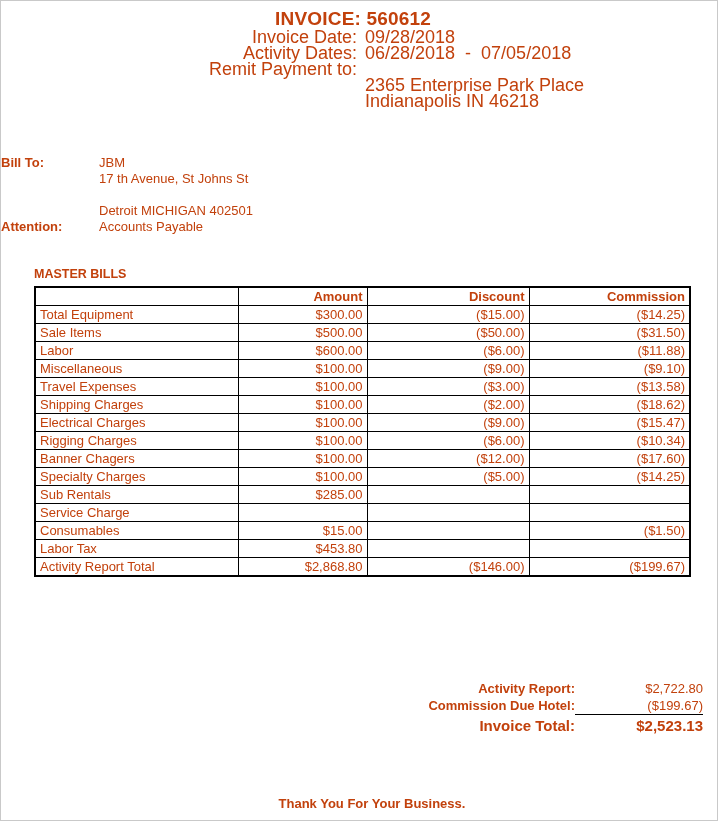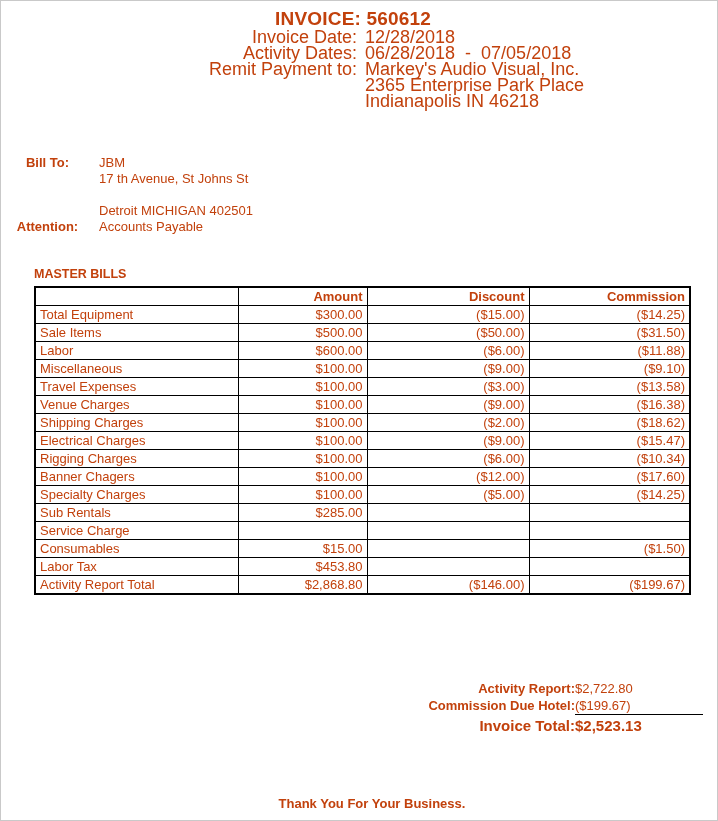--- a/index.html
+++ b/index.html
@@ -24,21 +24,21 @@
     letter-spacing: 0.2px;
   }
   .hdr-block { position: absolute; top: 28px; left: 0; width: 716px; }
   .hdr-row { display: flex; min-height: 16px; line-height: 16px; font-size: 18px; }
   .hdr-label { width: 356px; text-align: right; white-space: pre; }
   .hdr-value { margin-left: 8px; white-space: pre; }
 
   
   .billto-block { position: absolute; top: 154px; left: 0; }
   .billto-row { display: flex; min-height: 16px; line-height: 16px; font-size: 13px; }
-  .billto-label { width: 93px; text-align: center; font-weight: bold; white-space: pre; }
+  .billto-label { width: 93px; text-align: left; font-weight: bold; white-space: pre; }
   .billto-value { margin-left: 5px; white-space: pre; }
 
   
   .master-bills-title {
     position: absolute;
     top: 266px;
     left: 33px;
     font-size: 12.5px;
     font-weight: bold;
   }
@@ -65,21 +65,21 @@
   table.bills td.item { text-align: left; }
   col.c-item { width: 203px; }
   col.c-amount { width: 129px; }
   col.c-discount { width: 162px; }
   col.c-commission { width: 161px; }
 
   
   .summary-block { position: absolute; top: 679px; left: 0; width: 702px; }
   .sum-row { display: flex; justify-content: flex-end; line-height: 17px; font-size: 13px; }
   .sum-label { text-align: right; font-weight: bold; white-space: pre; }
-  .sum-value { width: 128px; text-align: left; }
+  .sum-value { width: 128px; text-align: right; }
   .sum-row.due .sum-value { border-bottom: 1px solid #000; }
   .sum-row.total { font-size: 15px; line-height: 20px; margin-top: 1px; padding-left: 27px; }
   .sum-row.total .sum-label, .sum-row.total .sum-value { font-weight: bold; }
 
   
   .footer-msg {
     position: absolute;
     top: 795px;
     left: 0;
     width: 716px;
@@ -93,29 +93,28 @@
 </head>
 <body>
 
 <div class="page">
 
   <div class="invoice-title">INVOICE: 560612</div>
 
   <div class="hdr-block">
     <div class="hdr-row">
       <div class="hdr-label">Invoice Date:</div>
-      <div class="hdr-value">12/28/2018</div>
+      <div class="hdr-value">09/28/2018</div>
     </div>
     <div class="hdr-row">
       <div class="hdr-label">Activity Dates:</div>
       <div class="hdr-value">06/28/2018  -  07/05/2018</div>
     </div>
     <div class="hdr-row">
       <div class="hdr-label">Remit Payment to:</div>
-      <div class="hdr-value">Markey's Audio Visual, Inc.</div>
     </div>
     <div class="hdr-row">
       <div class="hdr-label"></div>
       <div class="hdr-value">2365 Enterprise Park Place</div>
     </div>
     <div class="hdr-row">
       <div class="hdr-label"></div>
       <div class="hdr-value">Indianapolis IN 46218</div>
     </div>
   </div>
@@ -185,26 +184,20 @@
         <td class="num">($9.00)</td>
         <td class="num">($9.10)</td>
       </tr>
       <tr>
         <td class="item">Travel Expenses</td>
         <td class="num">$100.00</td>
         <td class="num">($3.00)</td>
         <td class="num">($13.58)</td>
       </tr>
       <tr>
-        <td class="item">Venue Charges</td>
-        <td class="num">$100.00</td>
-        <td class="num">($9.00)</td>
-        <td class="num">($16.38)</td>
-      </tr>
-      <tr>
         <td class="item">Shipping Charges</td>
         <td class="num">$100.00</td>
         <td class="num">($2.00)</td>
         <td class="num">($18.62)</td>
       </tr>
       <tr>
         <td class="item">Electrical Charges</td>
         <td class="num">$100.00</td>
         <td class="num">($9.00)</td>
         <td class="num">($15.47)</td>

